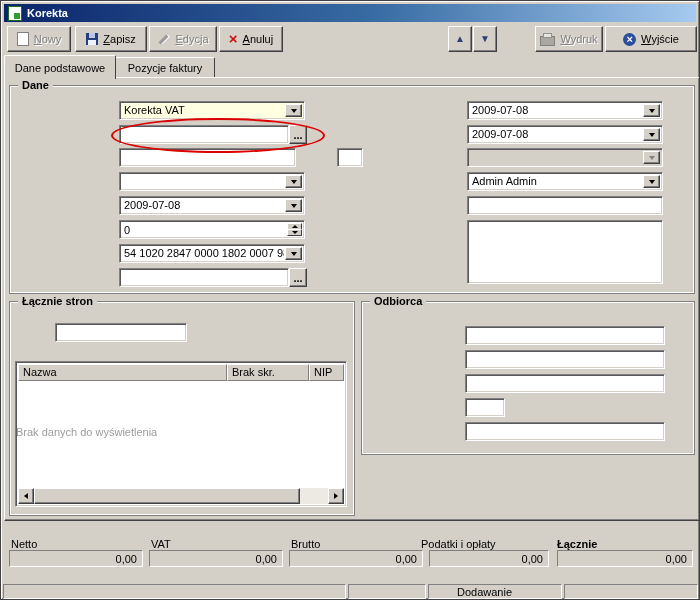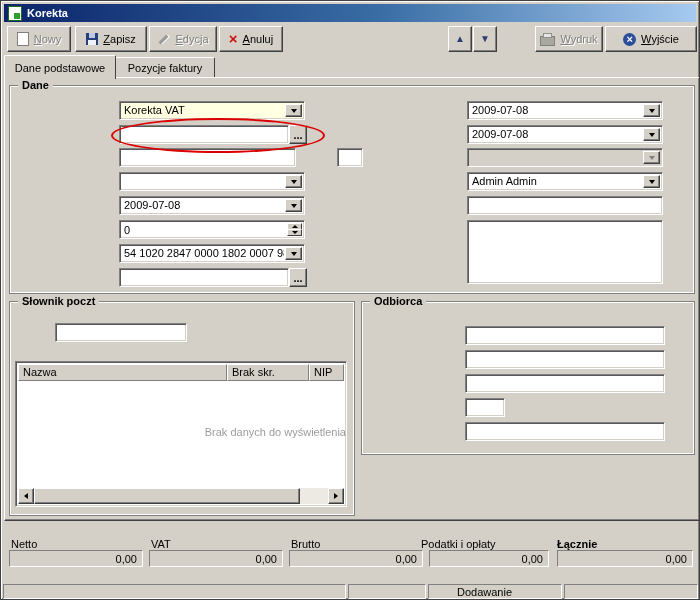--- a/index.html
+++ b/index.html
@@ -73,21 +73,21 @@
   .spin-btn{position:absolute;right:2px;width:15px;height:7px;background:#d4d0c8;border:1px solid;border-color:#ffffff #404040 #404040 #ffffff;
             display:flex;align-items:center;justify-content:center;box-sizing:border-box}
   .spin-btn.up{top:2px}.spin-btn.down{bottom:2px}
   .tri-up-s{width:0;height:0;border-left:3px solid transparent;border-right:3px solid transparent;border-bottom:3px solid #000}
   .tri-down-s{width:0;height:0;border-left:3px solid transparent;border-right:3px solid transparent;border-top:3px solid #000}
 
   
   .listbox{position:absolute;left:14px;top:360px;width:332px;height:146px;z-index:5;box-sizing:border-box}
   .hdr-row{position:absolute;left:2px;top:2px;right:2px;height:17px;display:flex}
   .hdr{background:#d4d0c8;border:1px solid;border-color:#ffffff #808080 #808080 #ffffff;padding:1px 4px;box-sizing:border-box;white-space:nowrap;overflow:hidden}
-  .empty-text{position:absolute;left:0;right:0;top:64px;text-align:right;color:#9c9c9c}
+  .empty-text{position:absolute;left:0;right:0;top:64px;text-align:left;color:#9c9c9c}
   .hscroll{position:absolute;left:2px;right:2px;bottom:2px;height:16px;background:#eceae3}
   .sb-btn{position:absolute;top:0;width:16px;height:16px;background:#d4d0c8;border:1px solid;border-color:#ffffff #404040 #404040 #ffffff;
           box-shadow:inset -1px -1px 0 #808080;display:flex;align-items:center;justify-content:center;box-sizing:border-box}
   .sb-thumb{position:absolute;top:0;left:16px;width:266px;height:16px;background:#d4d0c8;border:1px solid;
             border-color:#ffffff #404040 #404040 #ffffff;box-shadow:inset -1px -1px 0 #808080;box-sizing:border-box}
   .tri-left{width:0;height:0;border-top:3px solid transparent;border-bottom:3px solid transparent;border-right:4px solid #000}
   .tri-right{width:0;height:0;border-top:3px solid transparent;border-bottom:3px solid transparent;border-left:4px solid #000}
 
   
   .valbox{position:absolute;top:549px;height:17px;background:#d4d0c8;border:1px solid;border-color:#808080 #ffffff #ffffff #808080;
@@ -242,21 +242,21 @@
       </span>
   </div>
 
   <span class="lbl" style="left:368px;top:198px">Odebrał</span>
   <input class="edit sunken" style="left: 466px; top: 195px; width: 196px;" value="">
 
   <span class="lbl" style="left:368px;top:222px">Opis</span>
   <textarea class="edit sunken" style="left: 466px; top: 219px; width: 196px; height: 64px;"></textarea>
 
   <div class="group" style="left:8px;top:300px;width:344px;height:213px">
-    <span class="legend">Słownik poczt</span>
+    <span class="legend">Łącznie stron</span>
   </div>
 
   <span class="lbl" style="left:16px;top:326px"><span class="u">S</span><span>zukaj</span></span>
   <input class="edit sunken" style="left: 54px; top: 322px; width: 132px;" value="">
   <div class="sq-btn" style="left:190px;top:322px;width:20px;height:20px">
     <span class="ic-page"></span>
   </div>
   <div class="sq-btn" style="left:212px;top:322px;width:24px;height:20px">
     <span class="ic-folder"></span>
   </div>

